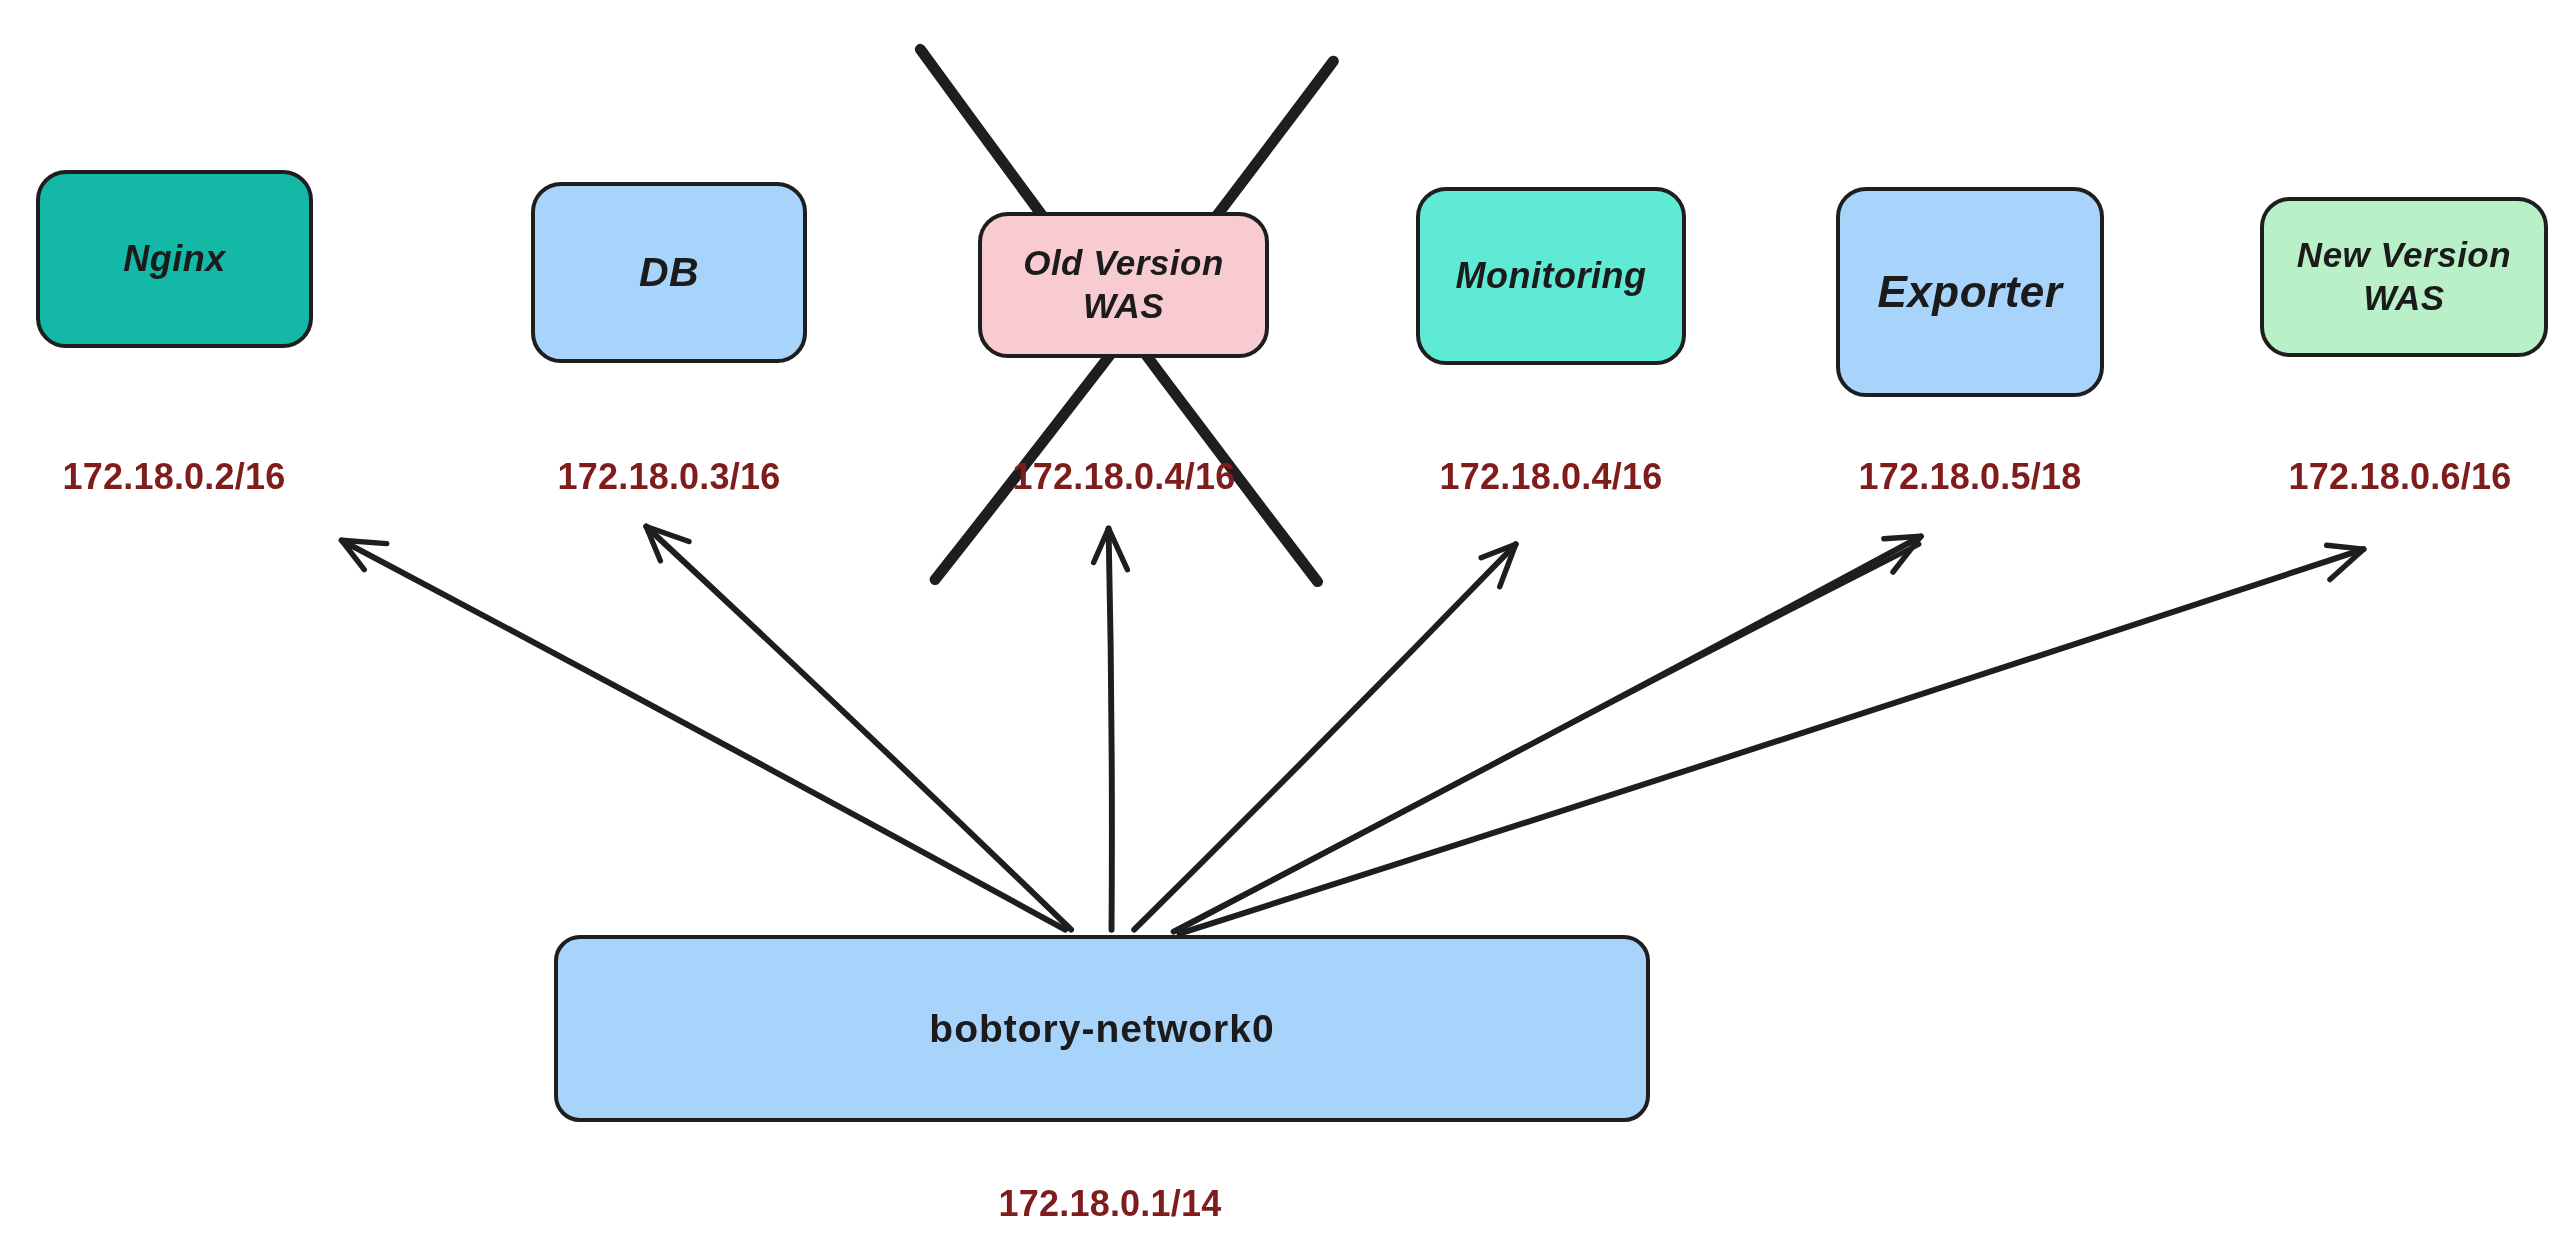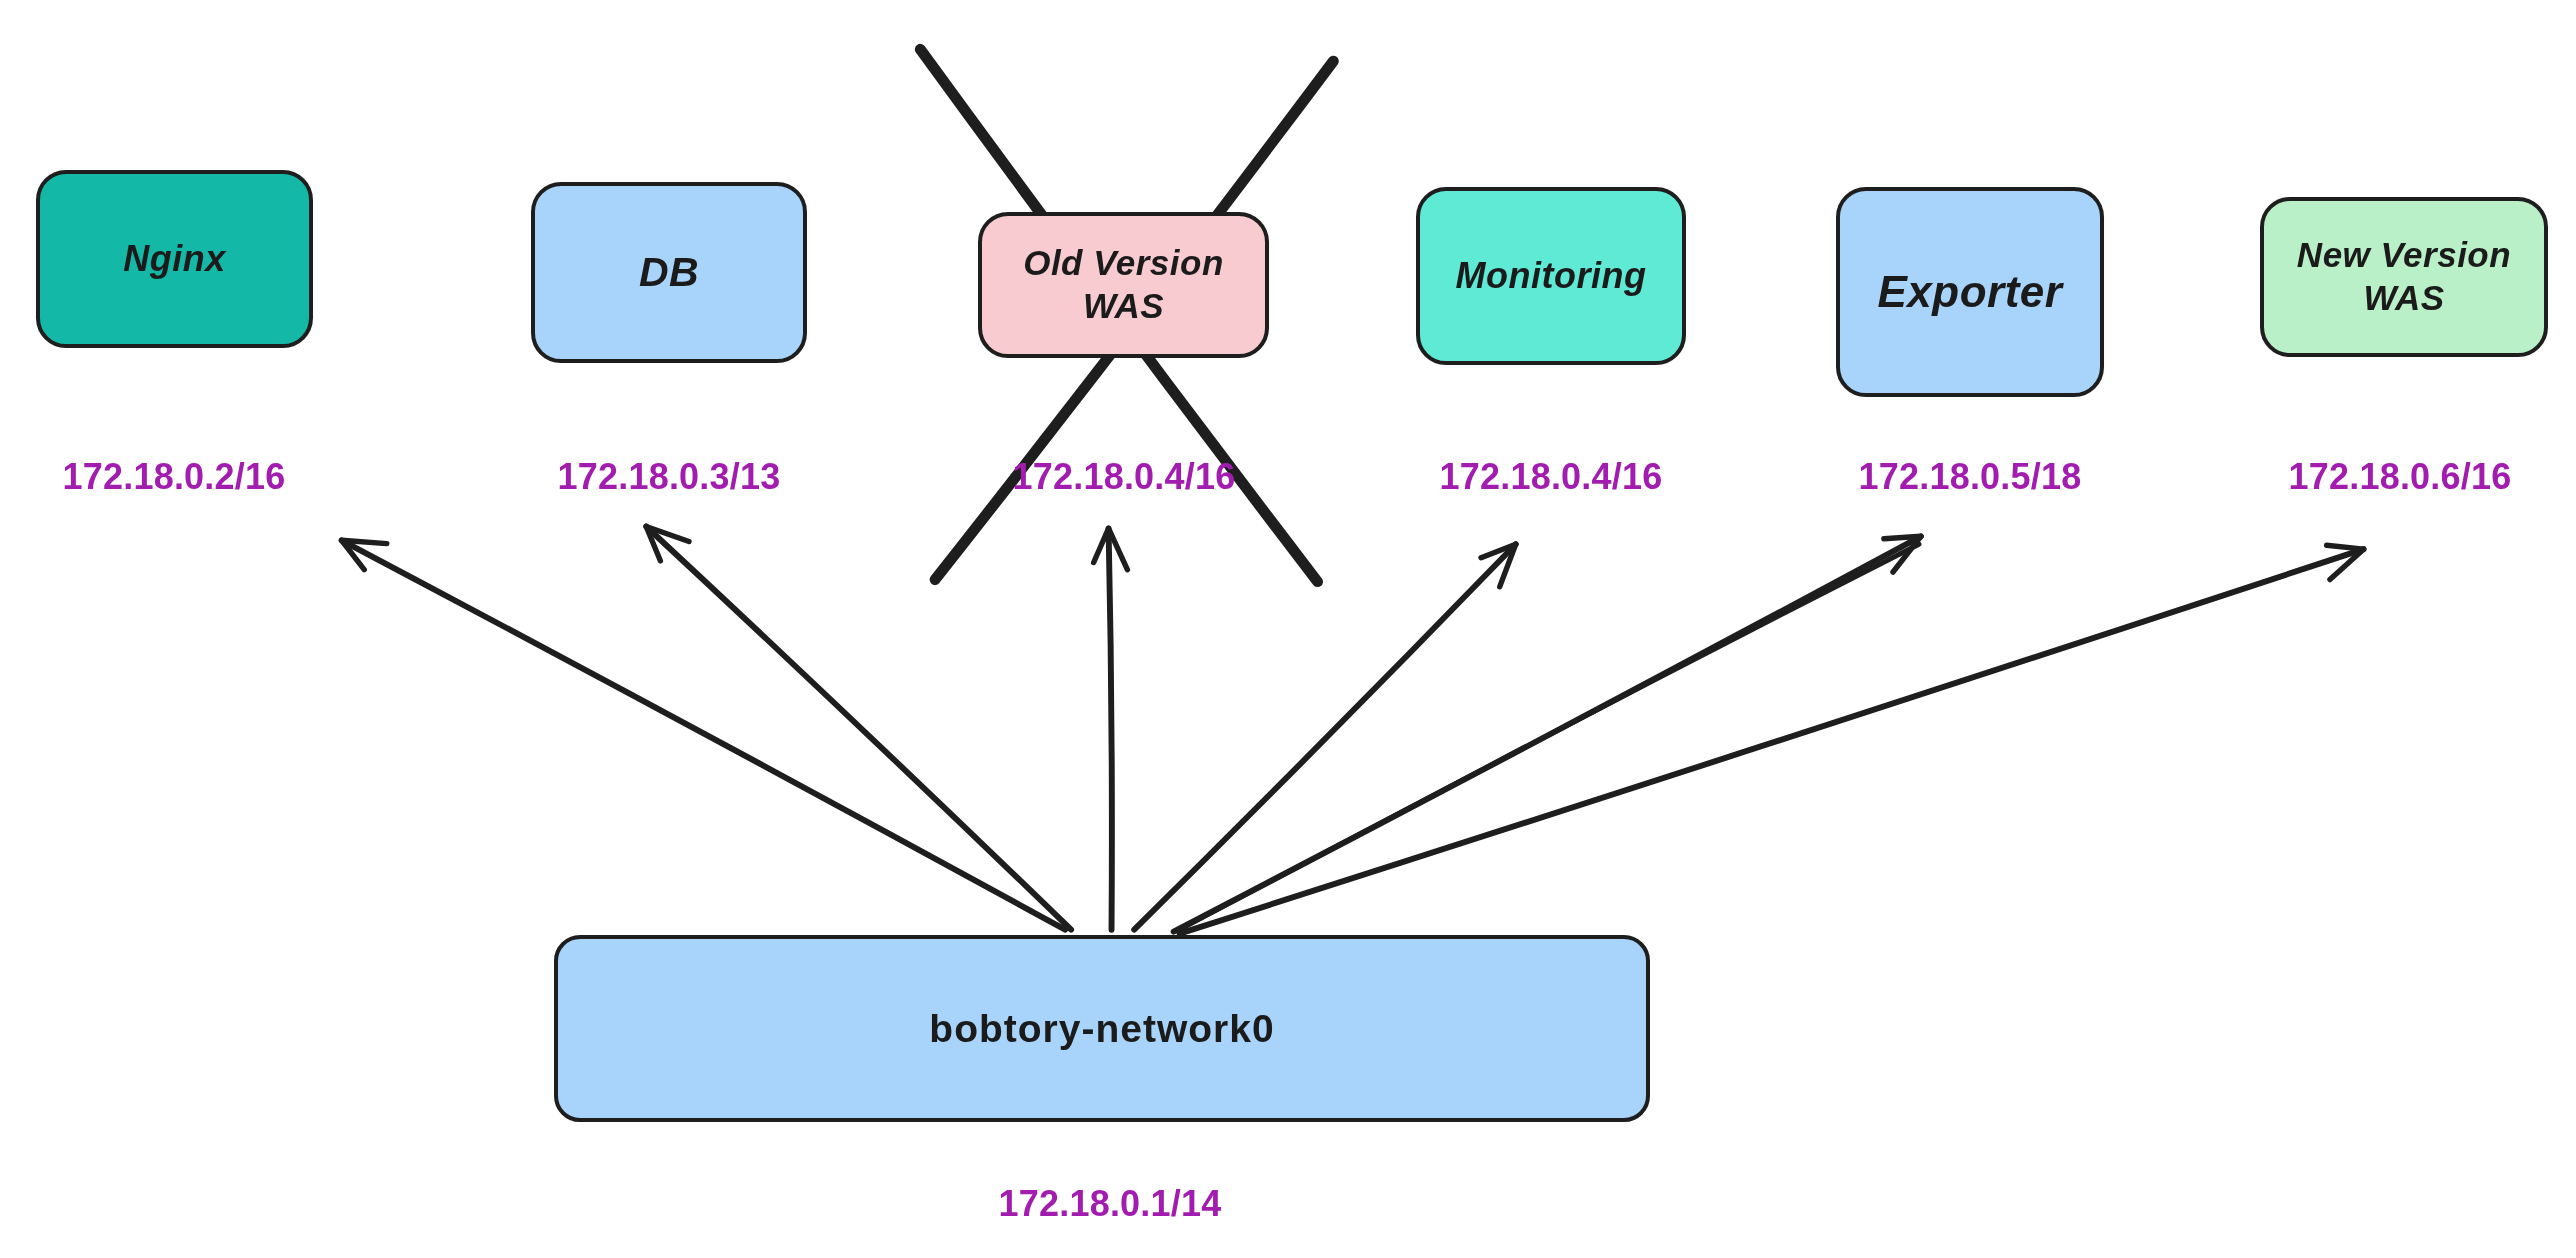--- a/index.html
+++ b/index.html
@@ -43,21 +43,21 @@
     letter-spacing: 0.5px;
   }
   .node-label {
     display: block;
     white-space: pre-line;
     padding: 0 10px;
   }
   .ip-label {
     position: absolute;
     text-align: center;
-    color: #a21caf;
+    color: #7f1d1d;
     font-family: "Liberation Sans", sans-serif;
     font-weight: 600;
     font-size: 36px;
     letter-spacing: 0.2px;
     white-space: nowrap;
     transform: translateX(-50%);
   }
   .net-node {
     border-radius: 26px;
     font-size: 39px;
@@ -90,21 +90,21 @@
     </svg>
 
   <div id="nodes-layer">
       <div class="node" style="left: 36px; top: 170px; width: 277px; height: 178px; background: #14b8a6; font-size: 36px;">
         <span class="node-label">Nginx</span>
       </div>
       <div class="ip-label" style="left: 174px; top: 456px;">172.18.0.2/16</div>
       <div class="node" style="left: 531px; top: 182px; width: 276px; height: 181px; background: rgb(168, 212, 251); font-size: 41px;">
         <span class="node-label">DB</span>
       </div>
-      <div class="ip-label" style="left: 669px; top: 456px;">172.18.0.3/13</div>
+      <div class="ip-label" style="left: 669px; top: 456px;">172.18.0.3/16</div>
       <div class="node" style="left: 978px; top: 184px; width: 291px; height: 146px; background: rgb(247, 203, 208); font-size: 35px; margin-top: 28px;">
         <span class="node-label">Old Version
 WAS</span>
       </div>
       <div class="ip-label" style="left: 1124px; top: 456px;">172.18.0.4/16</div>
       <div class="node" style="left: 1416px; top: 187px; width: 270px; height: 178px; background: #5eead4; font-size: 36px;">
         <span class="node-label">Monitoring</span>
       </div>
       <div class="ip-label" style="left: 1551px; top: 456px;">172.18.0.4/16</div>
       <div class="node" style="left: 1836px; top: 187px; width: 268px; height: 210px; background: rgb(168, 212, 251); font-size: 44px;">

